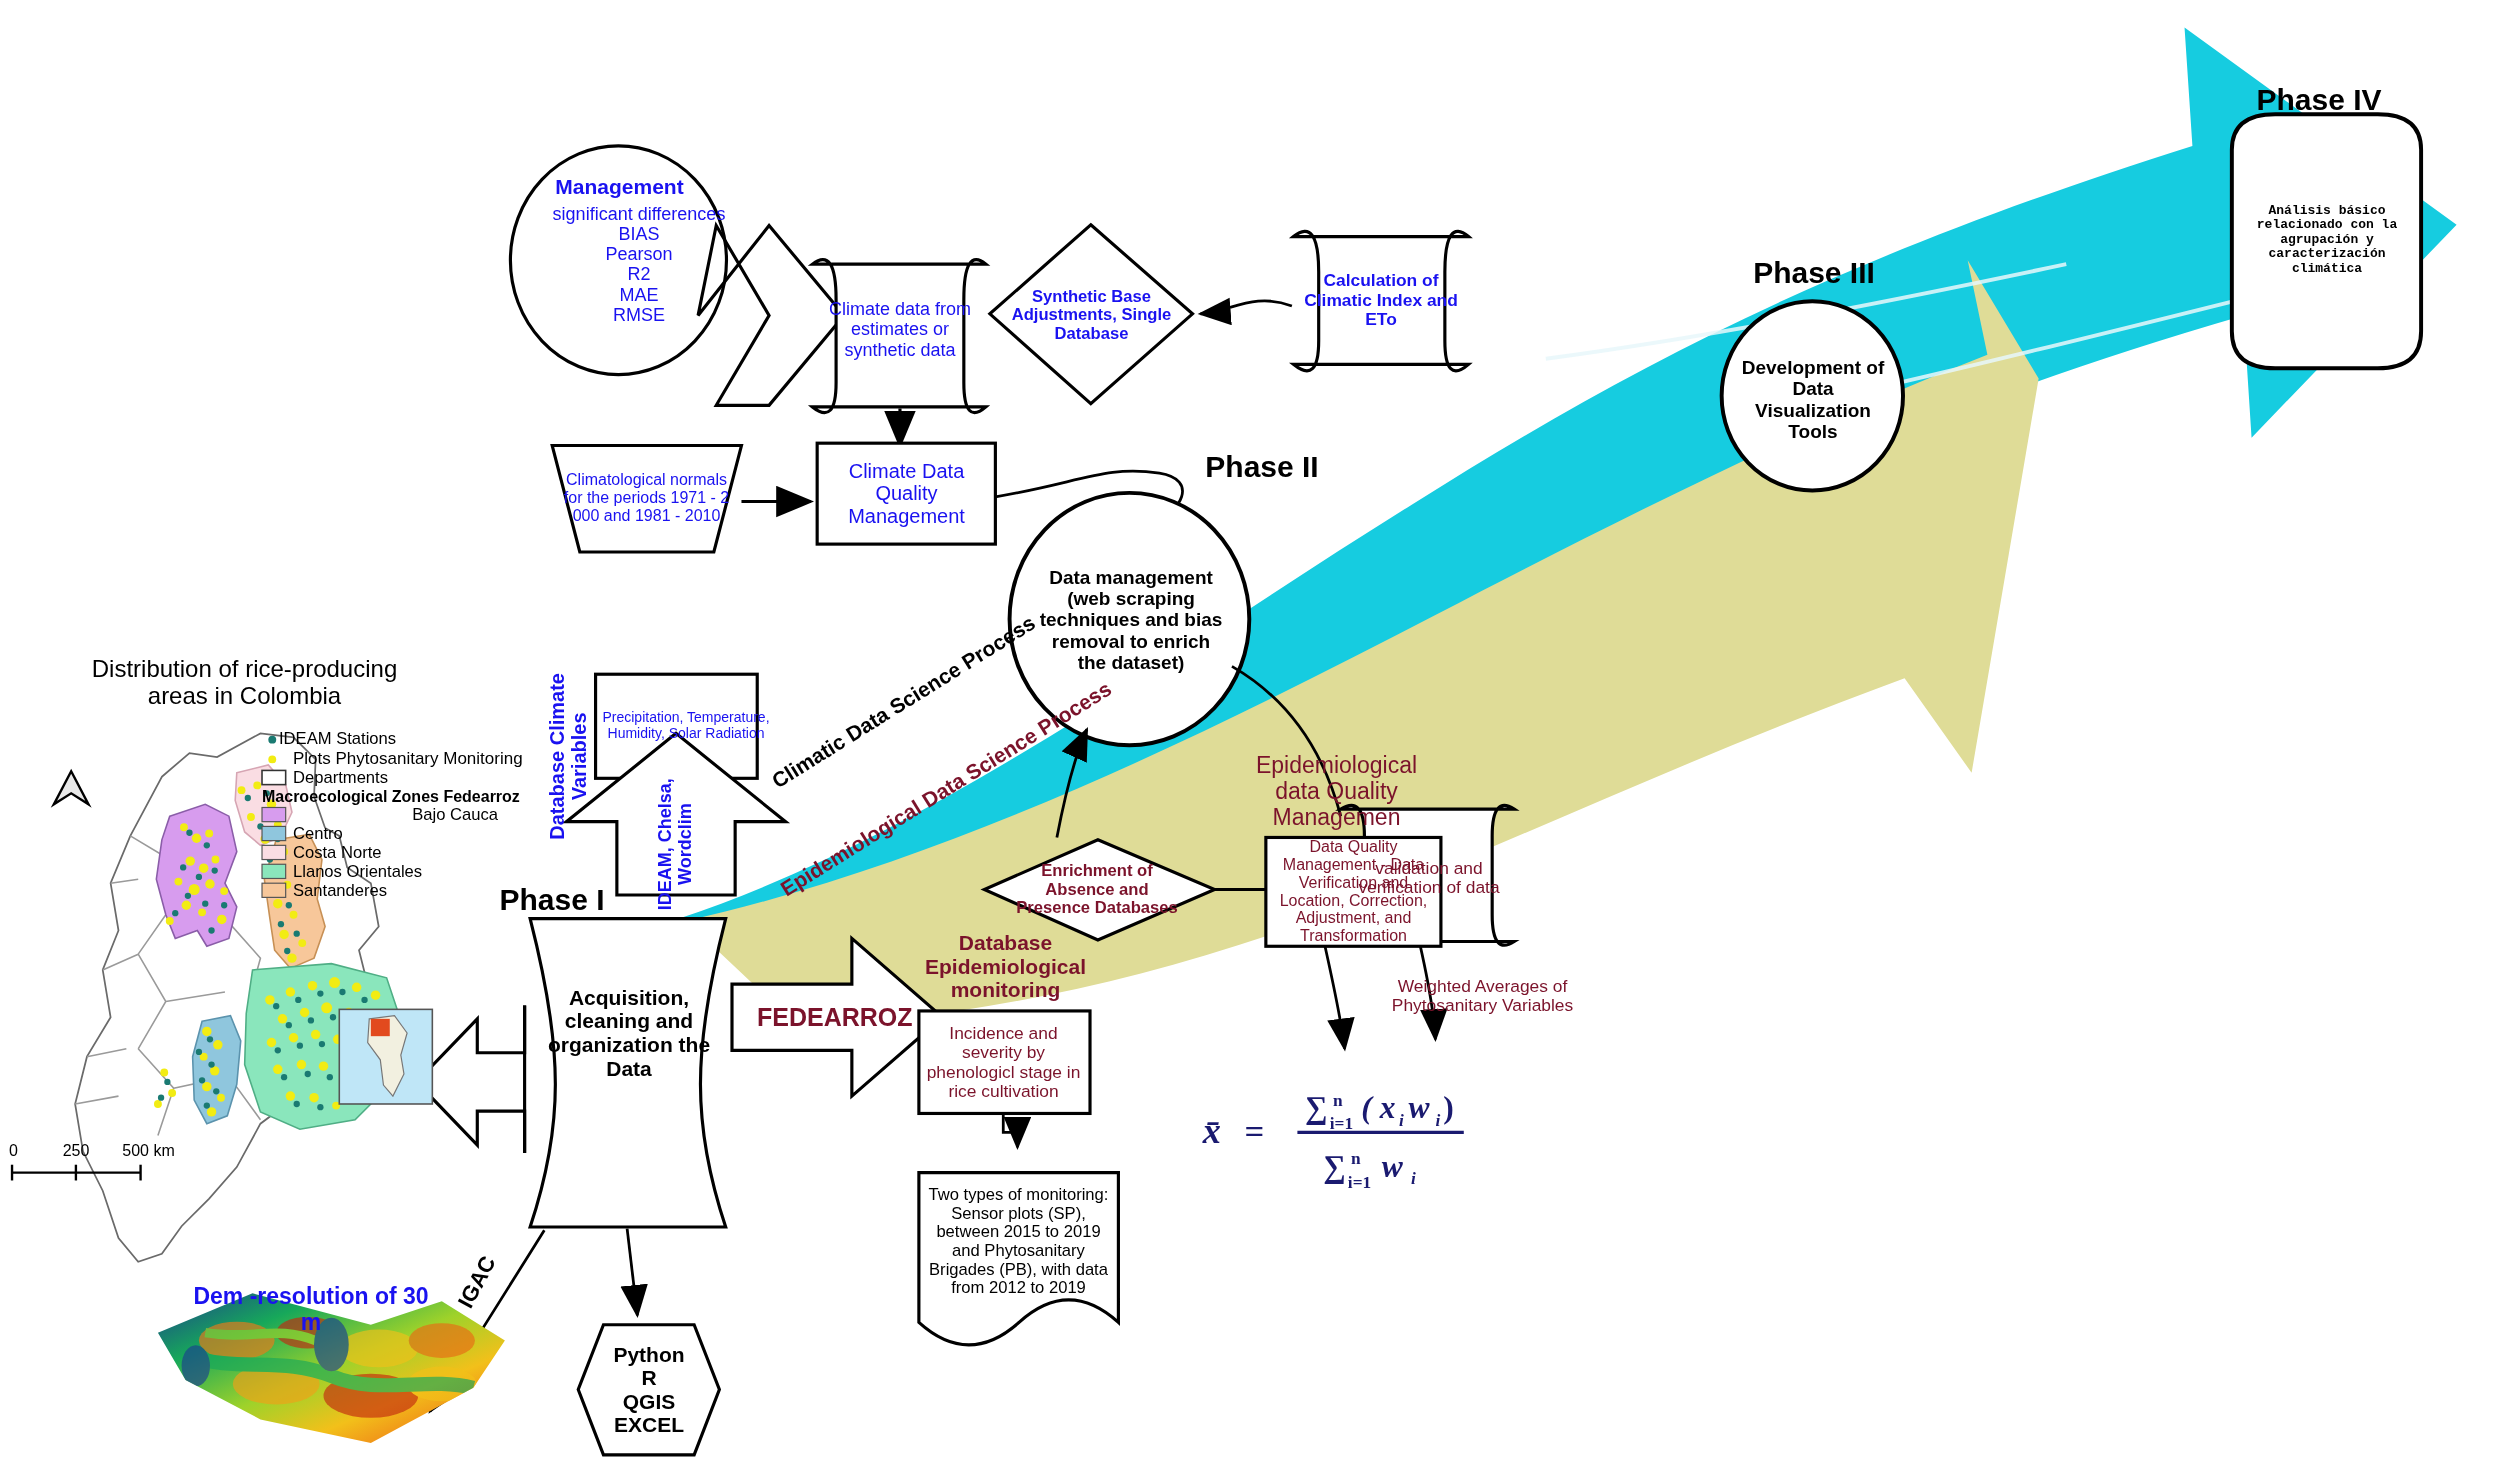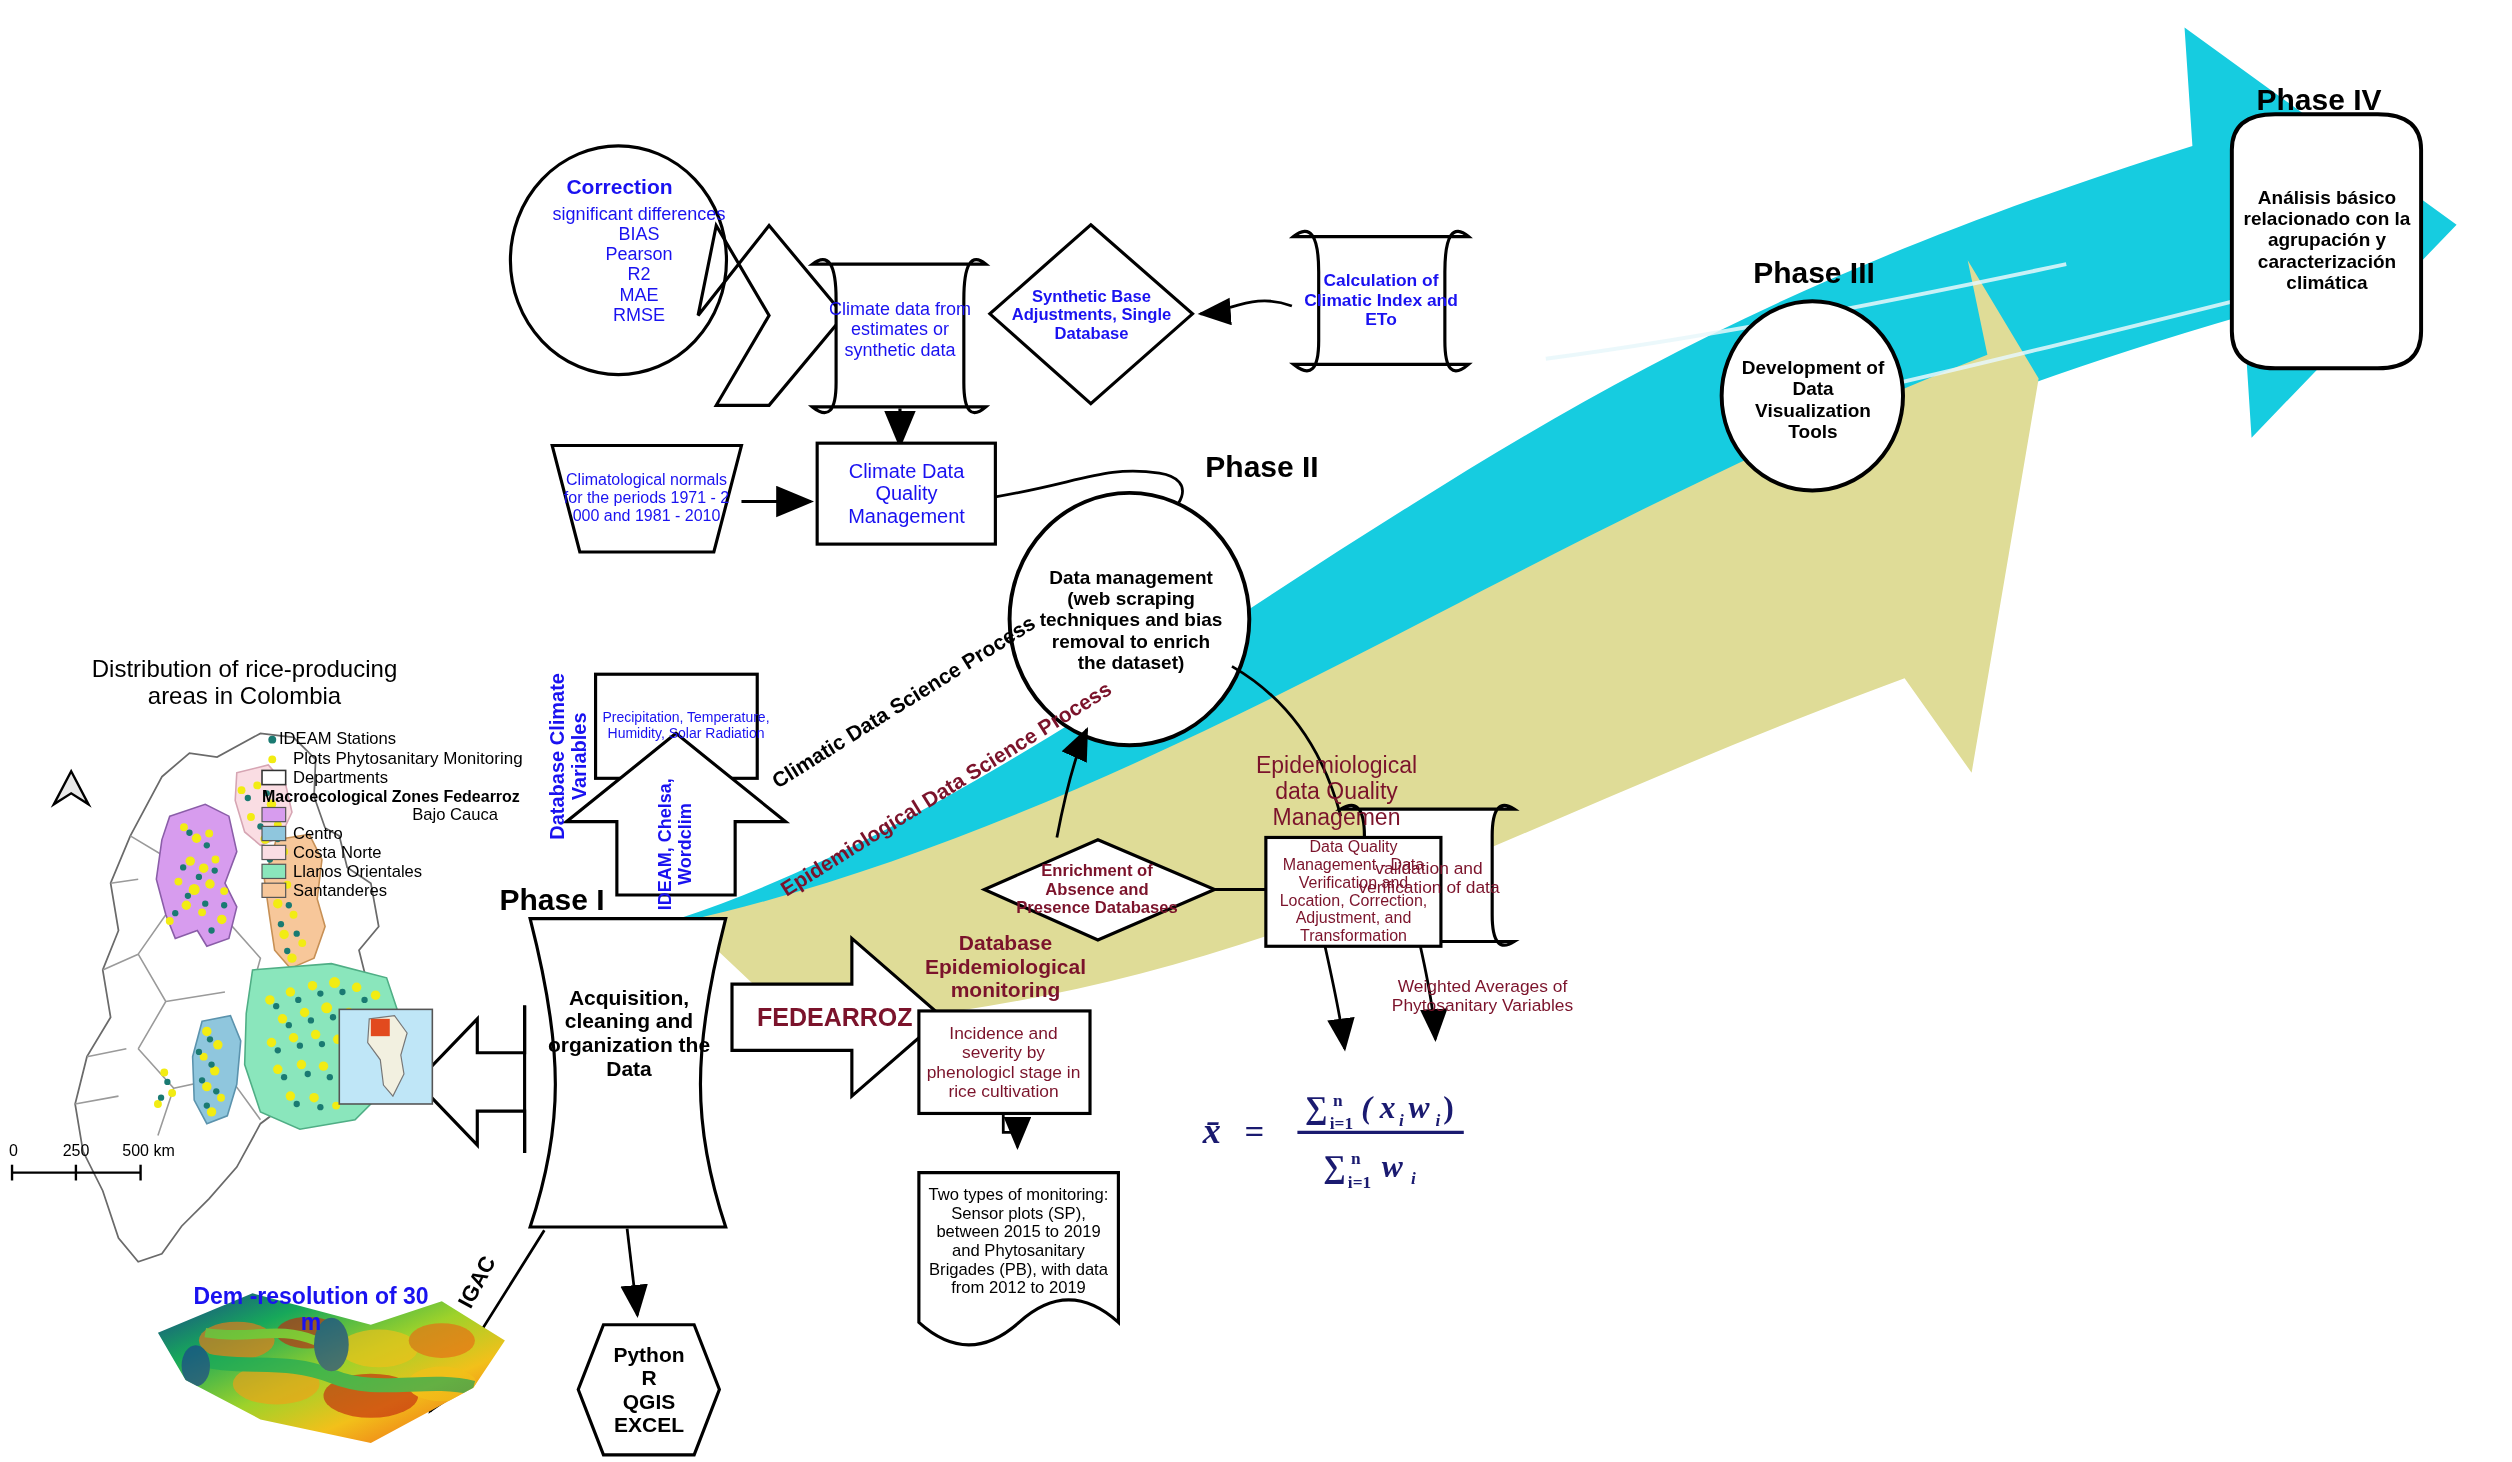--- a/index.html
+++ b/index.html
@@ -329,21 +329,21 @@
       <text x="1830" y="1418" font-size="40" font-weight="bold" font-family="Liberation Serif, serif">)</text>
       <line x1="1645" y1="1436" x2="1856" y2="1436" stroke="#1a1a70" stroke-width="4"></line>
       <text x="1678" y="1492" font-size="40" font-weight="bold" font-family="Liberation Serif, serif">∑</text>
       <text x="1713" y="1476" font-size="22" font-weight="bold" font-family="Liberation Serif, serif">n</text>
       <text x="1709" y="1506" font-size="22" font-weight="bold" font-family="Liberation Serif, serif">i=1</text>
       <text x="1752" y="1492" font-size="40" font-weight="bold" font-style="italic" font-family="Liberation Serif, serif">w</text>
       <text x="1789" y="1502" font-size="22" font-weight="bold" font-style="italic" font-family="Liberation Serif, serif">i</text>
     </g>
   </svg>
 
-  <div class="node blue b" style="left:521px;top:175px;width:197px;font-size:21px;">Correction</div>
+  <div class="node blue b" style="left:521px;top:175px;width:197px;font-size:21px;">Management</div>
   <div class="node blue" style="left:514px;top:204px;width:210px;font-size:18px;display:block;margin-left:20px;">
     <div>significant differences</div>
     <div>BIAS</div>
     <div>Pearson</div>
     <div>R2</div>
     <div>MAE</div>
     <div>RMSE</div>
   </div>
 
   <div class="node blue" style="left:828px;top:278px;width:144px;height:103px;font-size:18px;">Climate data from estimates or synthetic data</div>
@@ -398,21 +398,21 @@
   <div class="lbl maroon b" style="left:757px;top:1003px;width:118px;font-size:25px;">FEDEARROZ</div>
 
   <div class="lbl maroon b" style="left:891px;top:931px;width:229px;font-size:21px;">Database Epidemiological monitoring</div>
 
   <div class="node maroon" style="left:924px;top:1016px;width:159px;height:93px;font-size:17.4px;">Incidence and severity by phenologicl stage in rice cultivation</div>
 
   <div class="node black" style="left:924px;top:1183px;width:189px;height:118px;font-size:16.6px;">Two types of monitoring: Sensor plots (SP),  between 2015 to 2019 and Phytosanitary Brigades (PB), with data from 2012 to 2019</div>
 
   <div class="node black b" style="left:1734px;top:363px;width:158px;height:73px;font-size:19px;">Development of Data Visualization Tools</div>
 
-  <div class="node black b" style="left:2242px;top:181px;width:170px;height:118px;font-size:19px;">Análisis básico relacionado con la agrupación y caracterización climática</div>
+  <div class="node black b" style="left:2242px;top:181px;width:170px;height:118px;font-size:13px;font-family:Liberation Mono, monospace;">Análisis básico relacionado con la agrupación y caracterización climática</div>
 
   <div class="lbl black" style="left:79px;top:656px;width:331px;font-size:24px;">Distribution of rice-producing areas in Colombia</div>
 
   <div class="lbl black" style="left:279px;top:730px;width:260px;font-size:16.6px;text-align:left;">IDEAM Stations</div>
   <div class="lbl black" style="left:293px;top:749px;width:268px;font-size:17px;text-align:left;">Plots Phytosanitary Monitoring</div>
   <div class="lbl black" style="left:293px;top:769px;width:205px;font-size:16.6px;text-align:left;">Departments</div>
   <div class="lbl black b" style="left:262px;top:788px;width:268px;font-size:16px;text-align:left;">Macroecological Zones Fedearroz</div>
   <div class="lbl black" style="left:293px;top:806px;width:205px;font-size:16.6px;text-align:right;">Bajo Cauca</div>
   <div class="lbl black" style="left:293px;top:825px;width:205px;font-size:16.6px;text-align:left;">Centro</div>
   <div class="lbl black" style="left:293px;top:844px;width:205px;font-size:16.6px;text-align:left;">Costa Norte</div>

